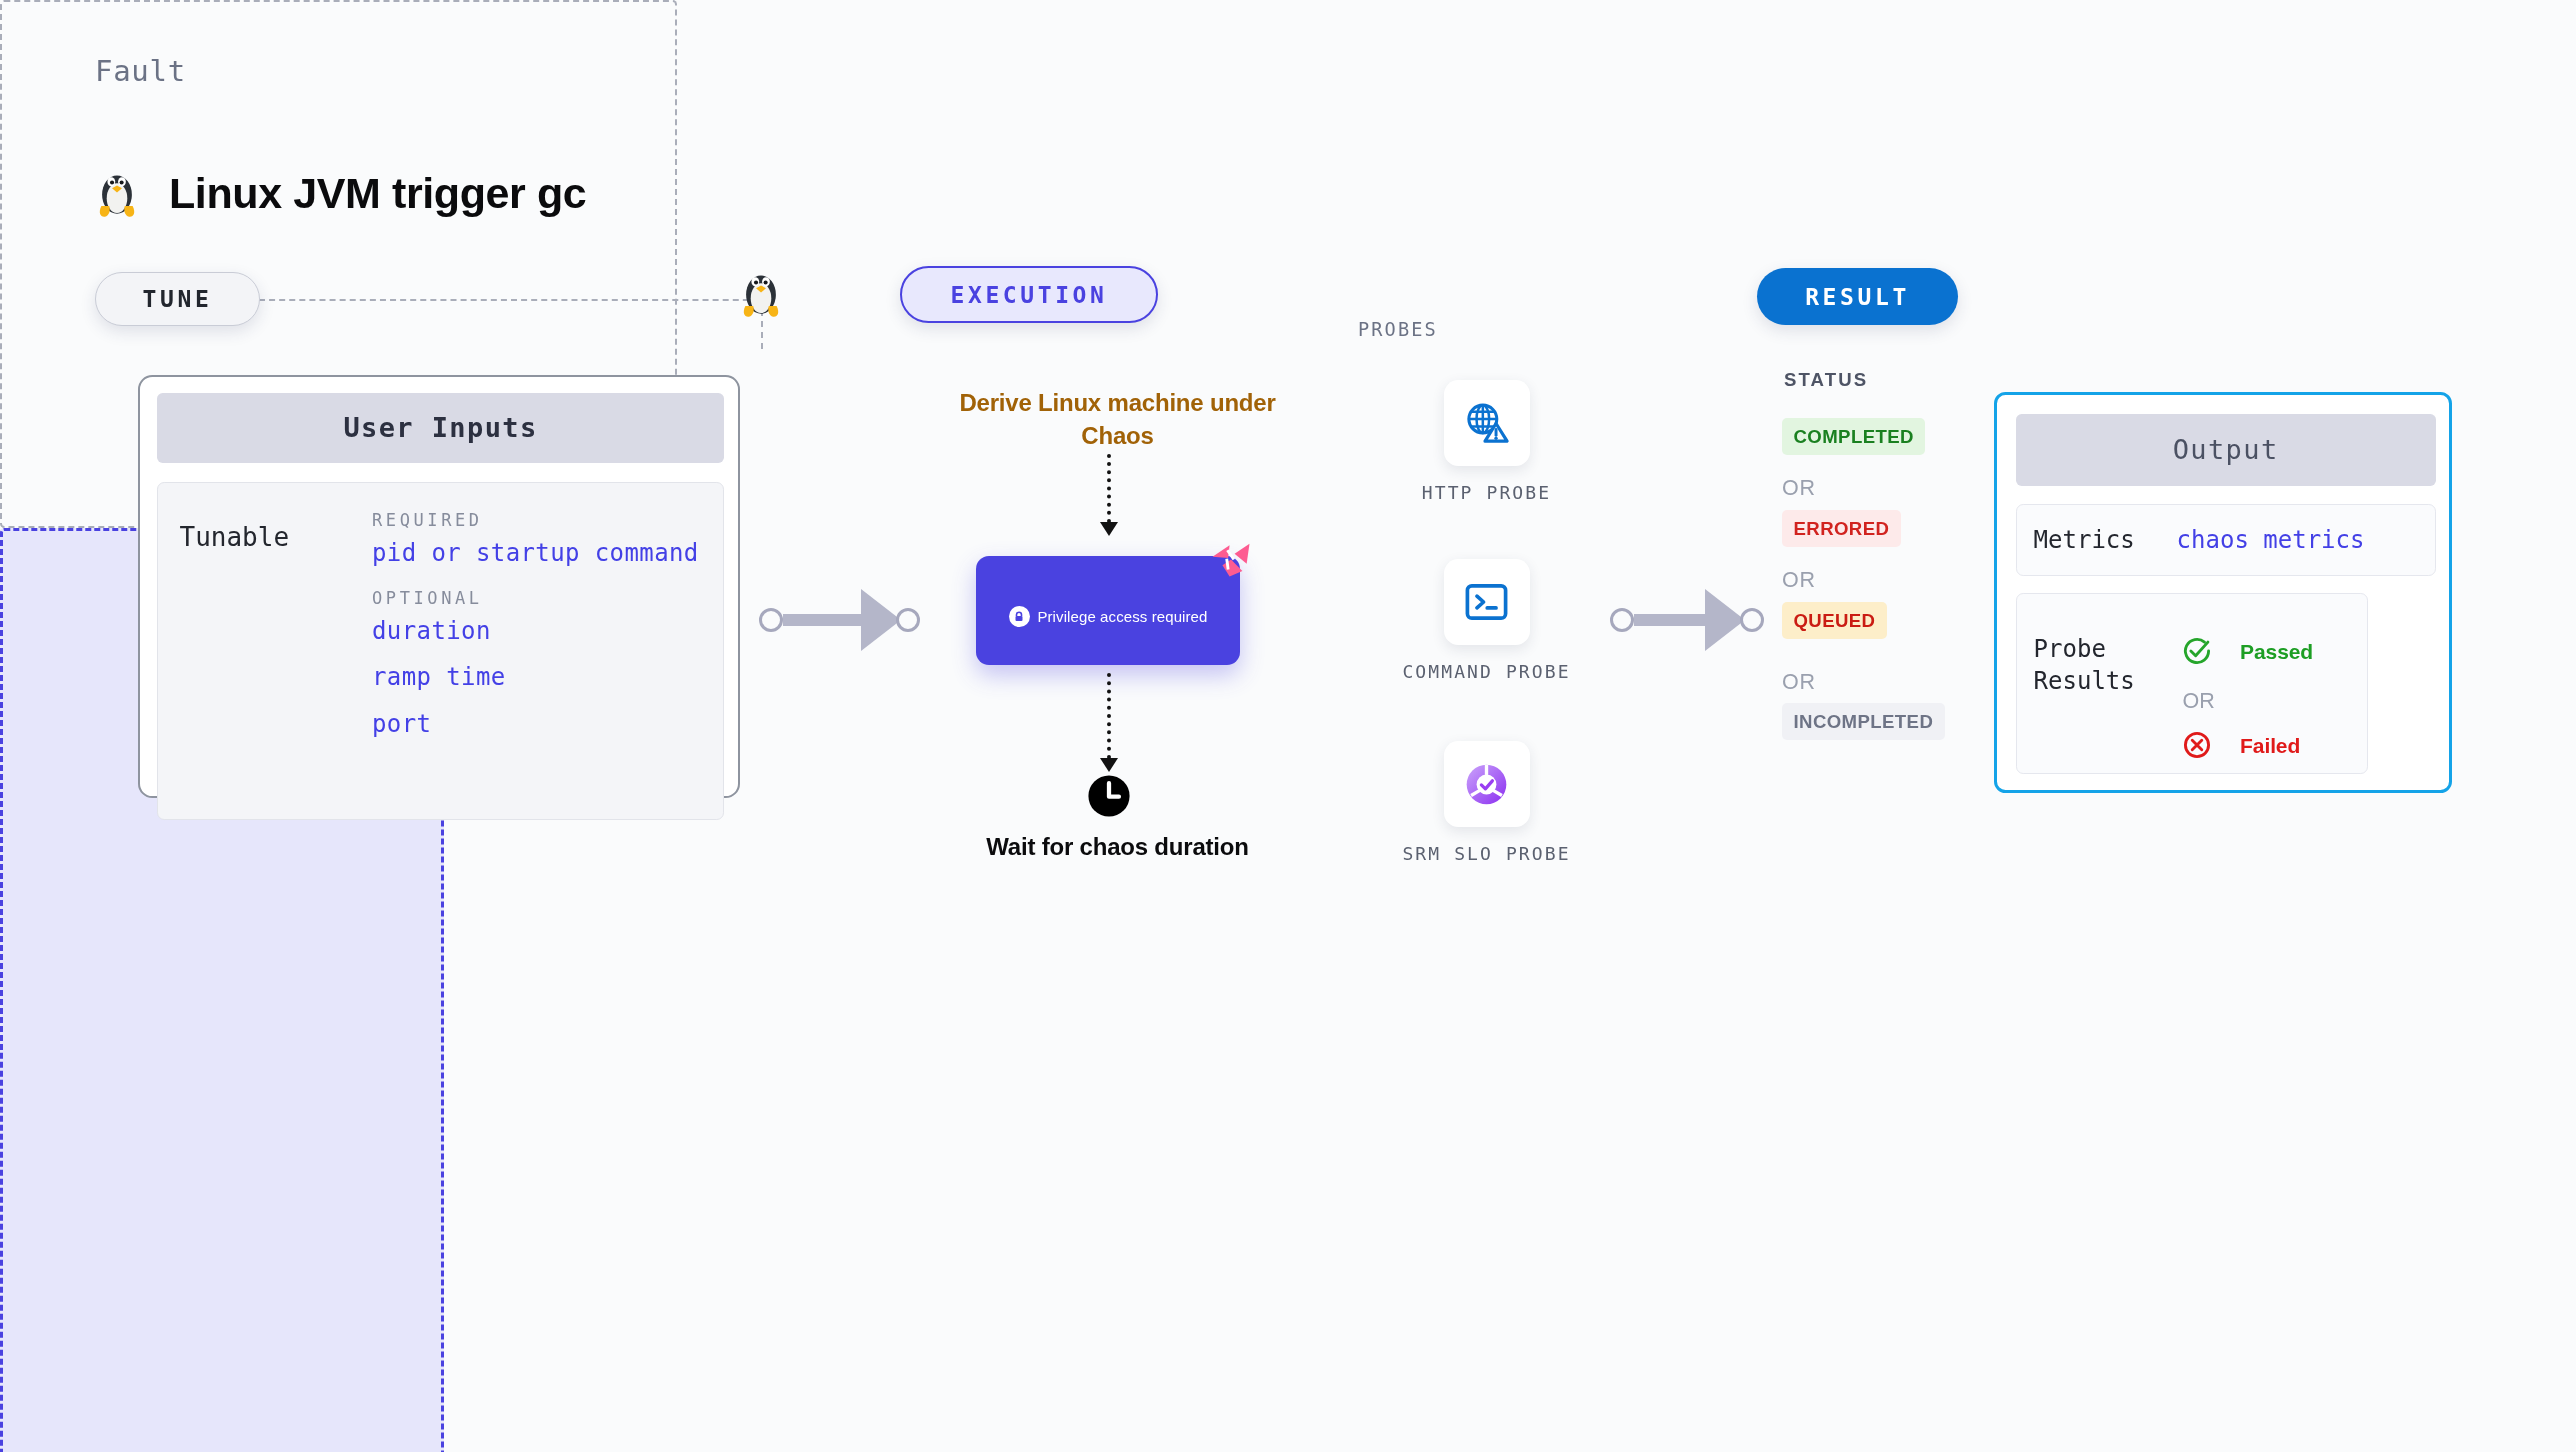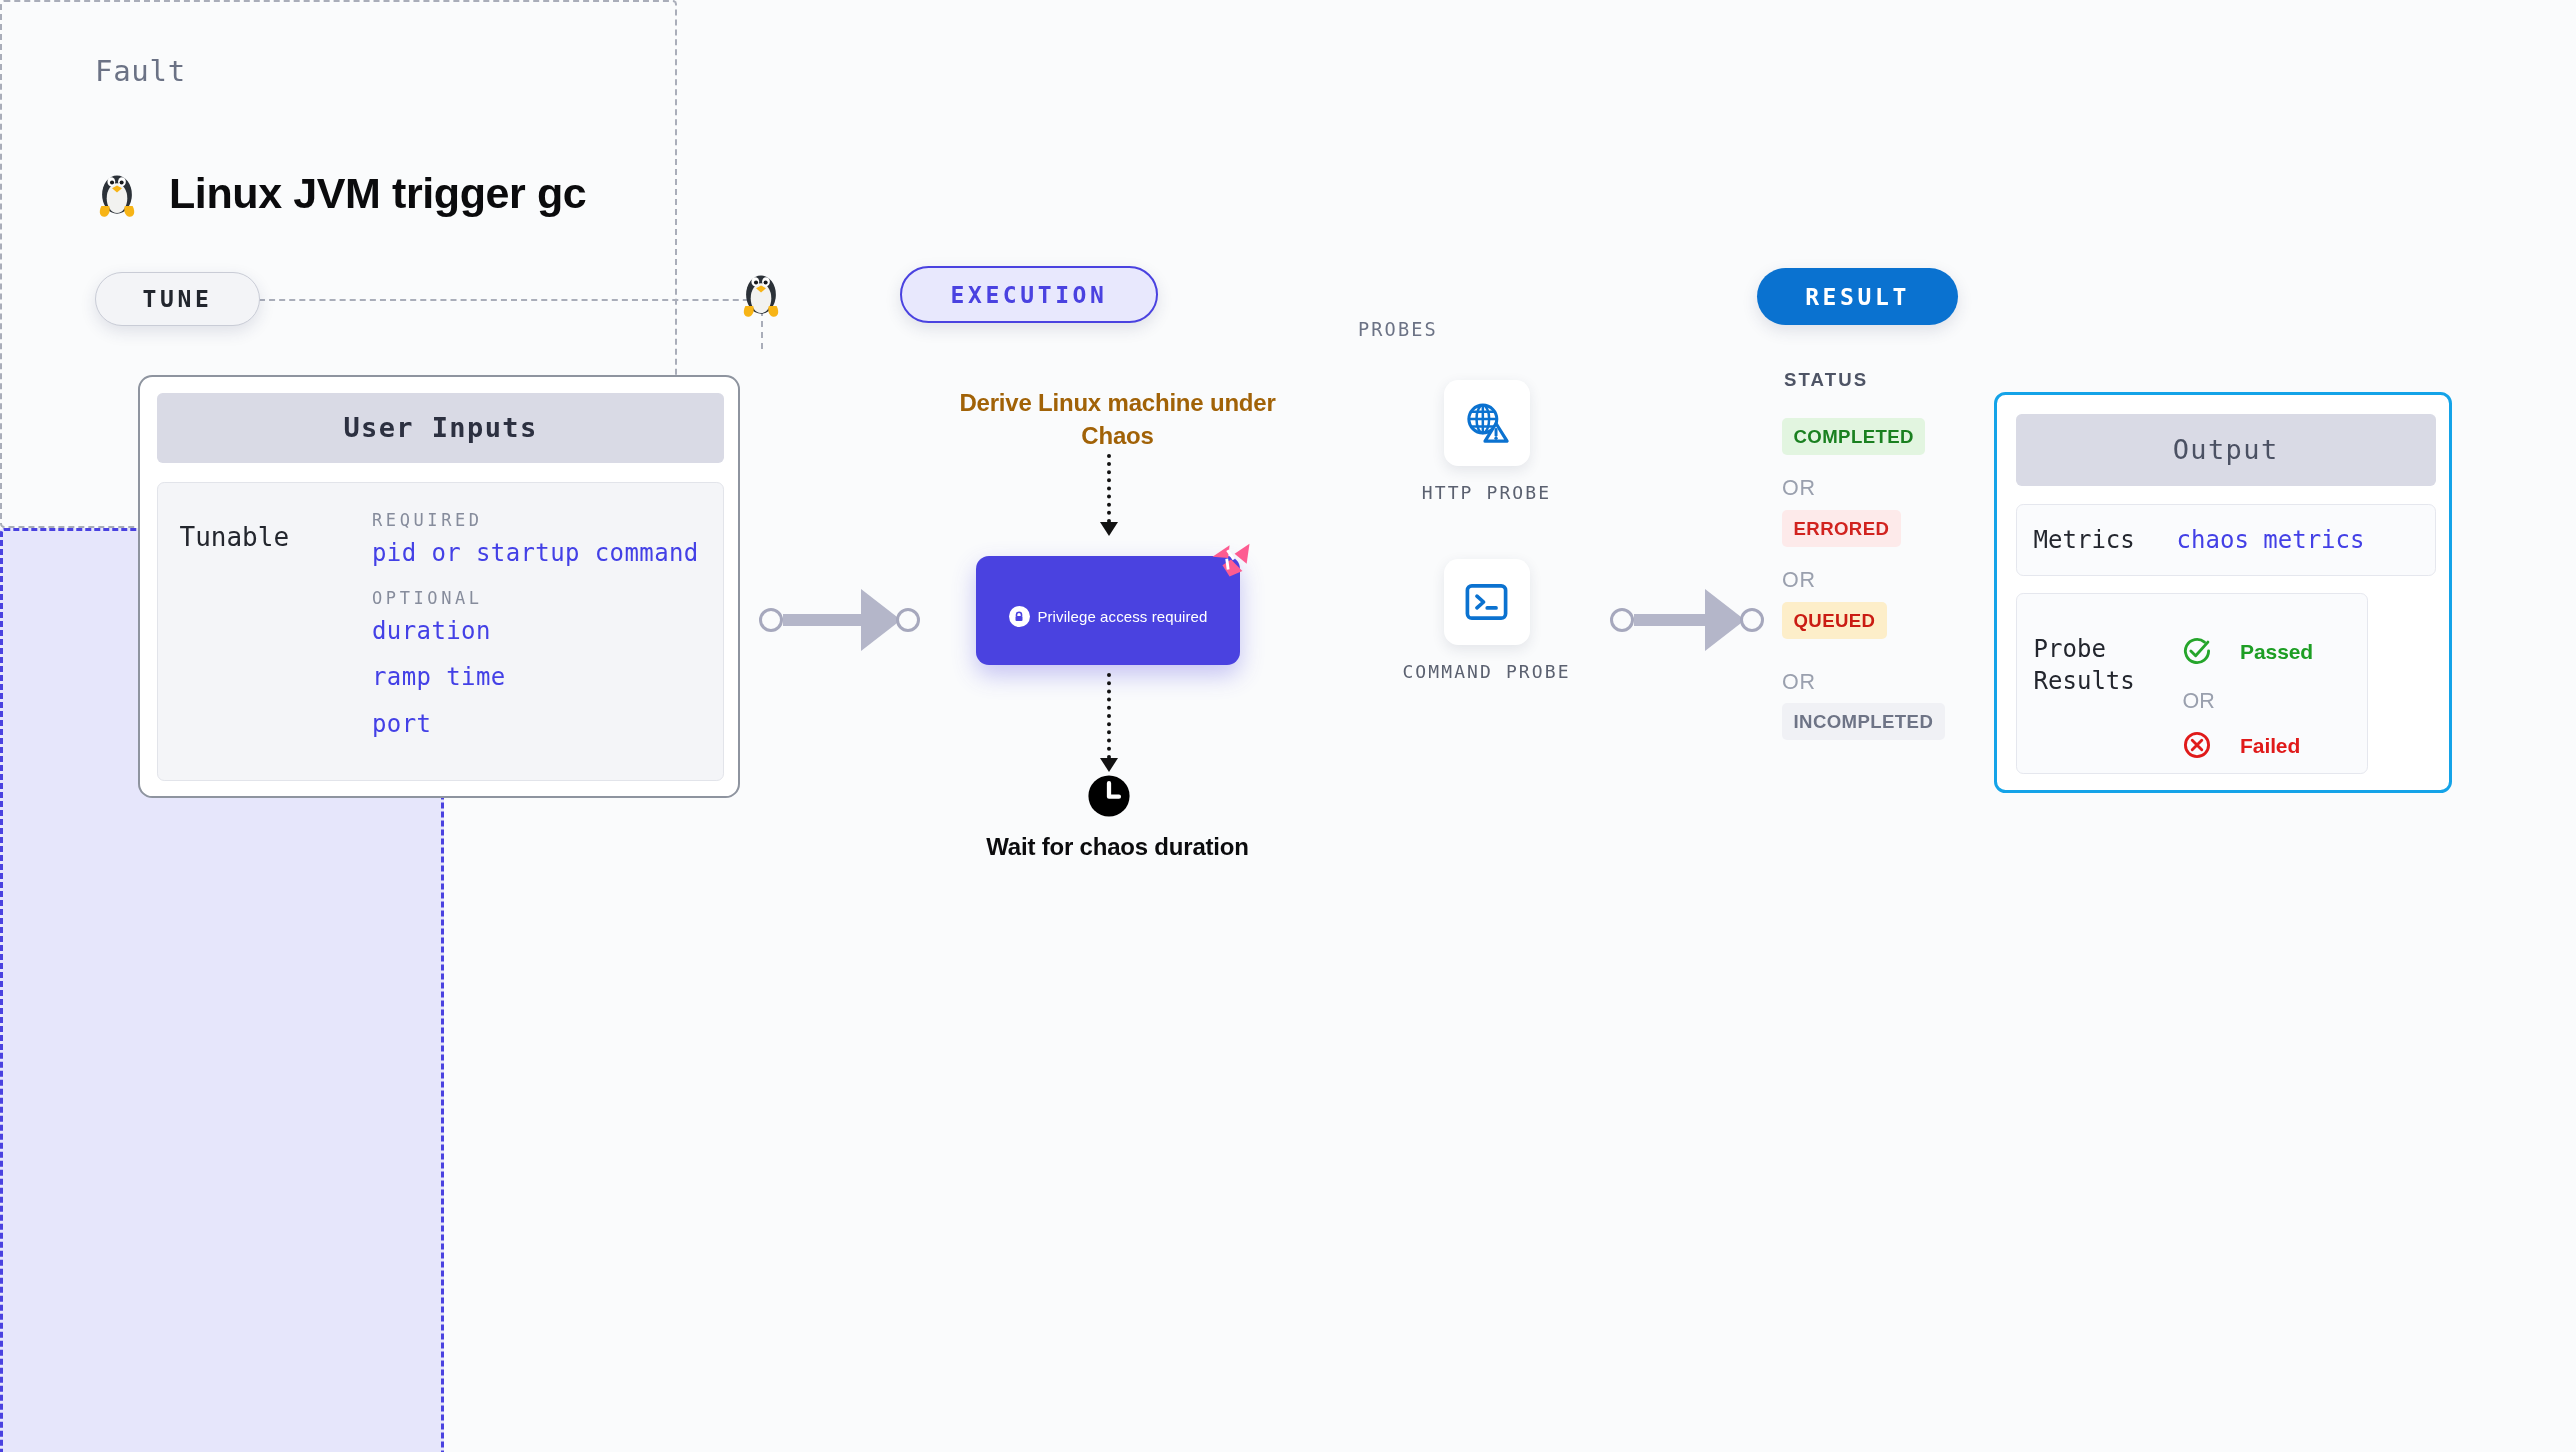--- a/index.html
+++ b/index.html
@@ -63,21 +63,21 @@
     background:#ffffff; border:2.9px solid #8e949f; border-radius:14.3px;
   }
   #user-inputs-header {
     position:absolute; left:17px; top:15.8px; width:567px; height:70px;
     background:#d9dae5; border-radius:5.7px;
     display:flex; align-items:center; justify-content:center;
     font-family:"DejaVu Sans Mono", monospace; font-size:27px; font-weight:bold;
     color:#2c3040; letter-spacing:1.4px;
   }
   #tunable-box {
-    position:absolute; left:17px; top:105px; width:567px; height:299px;
+    position:absolute; left:17px; top:105px; width:567px; height:338px;
     background:#f4f5f8; border:1.4px solid #e2e4ea; border-radius:7.2px;
   }
   #tunable-label {
     position:absolute; left:21.5px; top:39px;
     font-family:"DejaVu Sans Mono", monospace; font-size:26px; color:#23262e;
   }
   .tunable-col { position:absolute; left:178px; top:27px; width:373px;margin-left:36px; }
   .tunable-group-label {
     font-family:"DejaVu Sans Mono", monospace; font-size:17px;
     color:#868c9c; letter-spacing:3.6px; margin-bottom:8.6px;
@@ -351,20 +351,39 @@
     <div class="probe-tile">
       <svg width="47" height="44" viewBox="0 0 64 58">
         <rect x="6" y="7" width="52" height="44" rx="6" fill="none" stroke="#0b72d0" stroke-width="5"></rect>
         <path d="M19 21 L28 29 L19 37" fill="none" stroke="#0b72d0" stroke-width="5" stroke-linecap="round" stroke-linejoin="round"></path>
         <path d="M33 37 H45" stroke="#0b72d0" stroke-width="5" stroke-linecap="round"></path>
       </svg>
     </div>
     <div class="probe-label">COMMAND PROBE</div>
   </div>
 
+  <div class="probe" id="probe-srm">
+    <div class="probe-tile">
+      <svg width="47" height="47" viewBox="0 0 64 64">
+        <defs>
+          <linearGradient id="sloGrad" x1="0" y1="0" x2="1" y2="1">
+            <stop offset="0%" stop-color="#cba4fb"></stop>
+            <stop offset="100%" stop-color="#8b2ef0"></stop>
+          </linearGradient>
+        </defs>
+        <circle cx="32" cy="32" r="27" fill="url(#sloGrad)"></circle>
+        <circle cx="32" cy="32" r="13.5" fill="#ffffff"></circle>
+        <path d="M32 5 V19" stroke="#ffffff" stroke-width="4.6"></path>
+        <path d="M11 47 L23 40" stroke="#ffffff" stroke-width="4.6"></path>
+        <path d="M53 47 L41 40" stroke="#ffffff" stroke-width="4.6"></path>
+        <path d="M25 32.5 L30.5 38 L40 27" fill="none" stroke="#9a3ef2" stroke-width="4.4" stroke-linecap="round" stroke-linejoin="round"></path>
+      </svg>
+    </div>
+    <div class="probe-label">SRM SLO PROBE</div>
+  </div>
 
   <div class="arrow-wrap" id="arrow-2">
     <div class="arrow-dot"></div>
     <div class="arrow-shaft"></div>
     <div class="arrow-head"></div>
     <div class="arrow-dot"></div>
   </div>
 
   <div class="pill" id="result-pill">RESULT</div>
 

